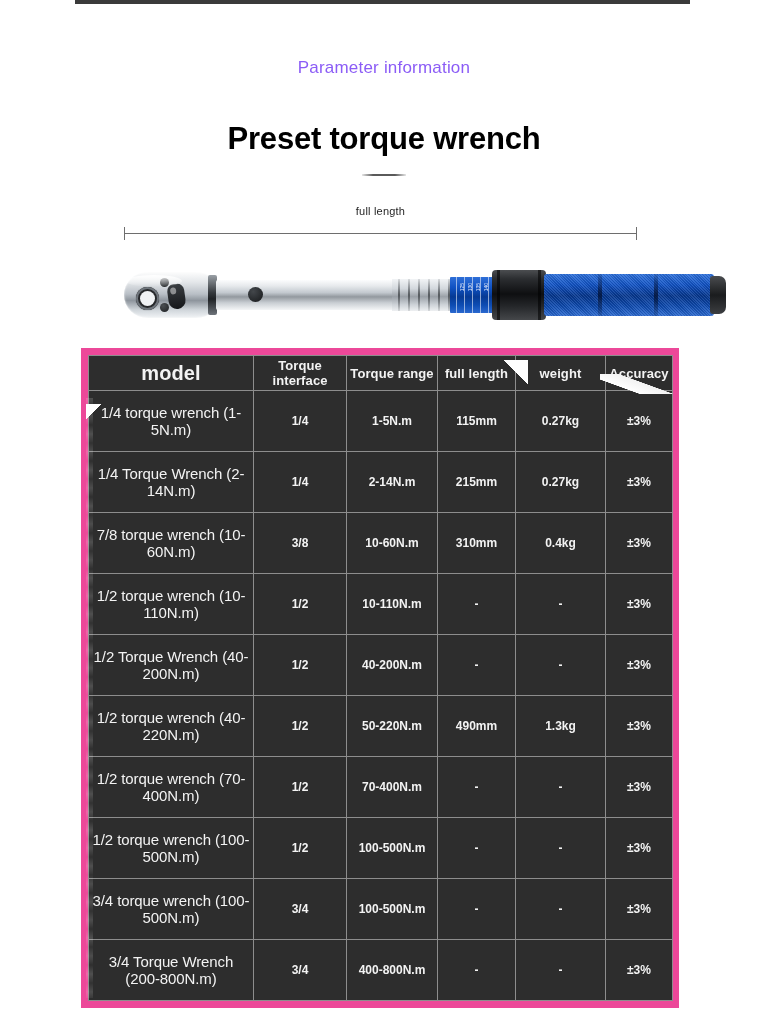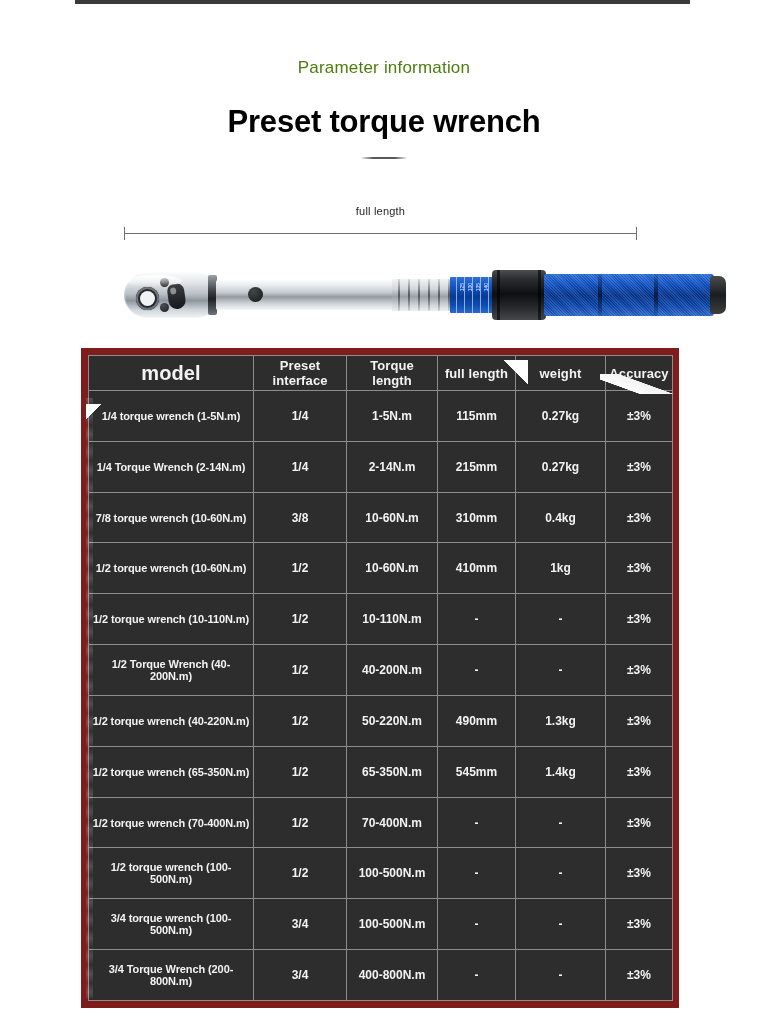--- a/index.html
+++ b/index.html
@@ -13,25 +13,25 @@
 
   
   .top-bar{
     position:absolute;left:75px;top:0;width:615px;height:4px;
     background:#3a3a3a;
   }
 
   
   .head-zone{position:absolute;left:0;top:58px;width:768px;text-align:center;}
   .eyebrow{
-    font-size:17px;color:#4d7c0f;letter-spacing:.2px;
+    font-size:17px;color:#8b5cf6;letter-spacing:.2px;
     font-weight:400;line-height:1.2;
   }
   .title{
-    margin-top:25px;
+    margin-top:42px;
     font-size:31px;color:#000;font-weight:700;
     letter-spacing:-.2px;line-height:1.2;
   }
   .divider{
     margin:16px auto 0 auto;width:44px;height:2px;
     background:linear-gradient(to right,rgba(90,90,90,.15),#5a5a5a 25%,#5a5a5a 75%,rgba(90,90,90,.15));
   }
 
   
   .dim-wrap{position:absolute;left:124px;top:205px;width:513px;}
@@ -159,21 +159,21 @@
   }
   .endcap{
     position:absolute;left:586px;top:18px;width:16px;height:38px;
     background:linear-gradient(180deg,#4a4c4f,#1a1c1e 50%,#3c3e41);
     border-radius:3px 7px 7px 3px;
   }
 
   
   .table-frame{
     position:absolute;left:81px;top:348px;width:598px;height:660px;
-    background:#7f1d1d;
+    background:#ec4899;
     padding:7px;
     box-sizing:border-box;
   }
   table{
     width:100%;height:100%;
     border-collapse:collapse;
     table-layout:fixed;
     background:#2d2d2d;
   }
   th,td{
@@ -190,22 +190,22 @@
     font-size:13px;
     letter-spacing:.1px;
   }
   thead th.model-h{font-size:20px;font-weight:700;}
   tbody td{
     height:36px;
     font-size:12px;
     font-weight:700;
   }
   tbody td.model-c{
-    font-size:11px;
-    font-weight:700;
+    font-size:15px;
+    font-weight:400;
     letter-spacing:-.1px;
   }
 
   
   col.c0{width:165px;} col.c1{width:93px;} col.c2{width:91px;}
   col.c3{width:78px;}  col.c4{width:90px;} col.c5{width:67px;}
 
   
   .artifact{position:absolute;pointer-events:none;}
   .art-fulllen{
@@ -300,22 +300,22 @@
       <col class="c0">
         <col class="c1">
         <col class="c2">
         <col class="c3">
         <col class="c4">
         <col class="c5">
     </colgroup>
     <thead>
       <tr>
         <th class="model-h">model</th>
-        <th>Preset interface</th>
-        <th>Torque length</th>
+        <th>Torque interface</th>
+        <th>Torque range</th>
         <th>full length</th>
         <th>weight</th>
         <th>Accuracy</th>
       </tr>
     </thead>
     <tbody>
         <tr>
           <td class="model-c">1/4 torque wrench (1-5N.m)</td>
           <td>1/4</td>
           <td>1-5N.m</td>
@@ -333,28 +333,20 @@
         </tr>
         <tr>
           <td class="model-c">7/8 torque wrench (10-60N.m)</td>
           <td>3/8</td>
           <td>10-60N.m</td>
           <td>310mm</td>
           <td>0.4kg</td>
           <td>±3%</td>
         </tr>
         <tr>
-          <td class="model-c">1/2 torque wrench (10-60N.m)</td>
-          <td>1/2</td>
-          <td>10-60N.m</td>
-          <td>410mm</td>
-          <td>1kg</td>
-          <td>±3%</td>
-        </tr>
-        <tr>
           <td class="model-c">1/2 torque wrench (10-110N.m)</td>
           <td>1/2</td>
           <td>10-110N.m</td>
           <td>-</td>
           <td>-</td>
           <td>±3%</td>
         </tr>
         <tr>
           <td class="model-c">1/2 Torque Wrench (40-200N.m)</td>
           <td>1/2</td>
@@ -365,28 +357,20 @@
         </tr>
         <tr>
           <td class="model-c">1/2 torque wrench (40-220N.m)</td>
           <td>1/2</td>
           <td>50-220N.m</td>
           <td>490mm</td>
           <td>1.3kg</td>
           <td>±3%</td>
         </tr>
         <tr>
-          <td class="model-c">1/2 torque wrench (65-350N.m)</td>
-          <td>1/2</td>
-          <td>65-350N.m</td>
-          <td>545mm</td>
-          <td>1.4kg</td>
-          <td>±3%</td>
-        </tr>
-        <tr>
           <td class="model-c">1/2 torque wrench (70-400N.m)</td>
           <td>1/2</td>
           <td>70-400N.m</td>
           <td>-</td>
           <td>-</td>
           <td>±3%</td>
         </tr>
         <tr>
           <td class="model-c">1/2 torque wrench (100-500N.m)</td>
           <td>1/2</td>

